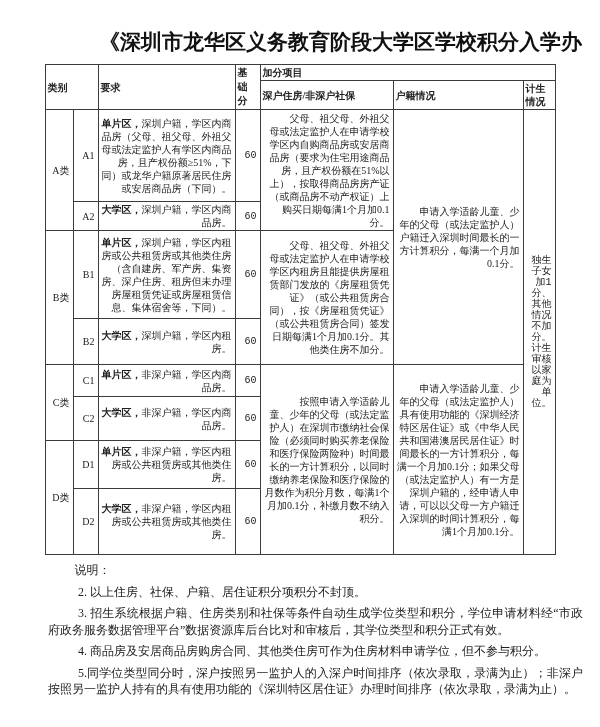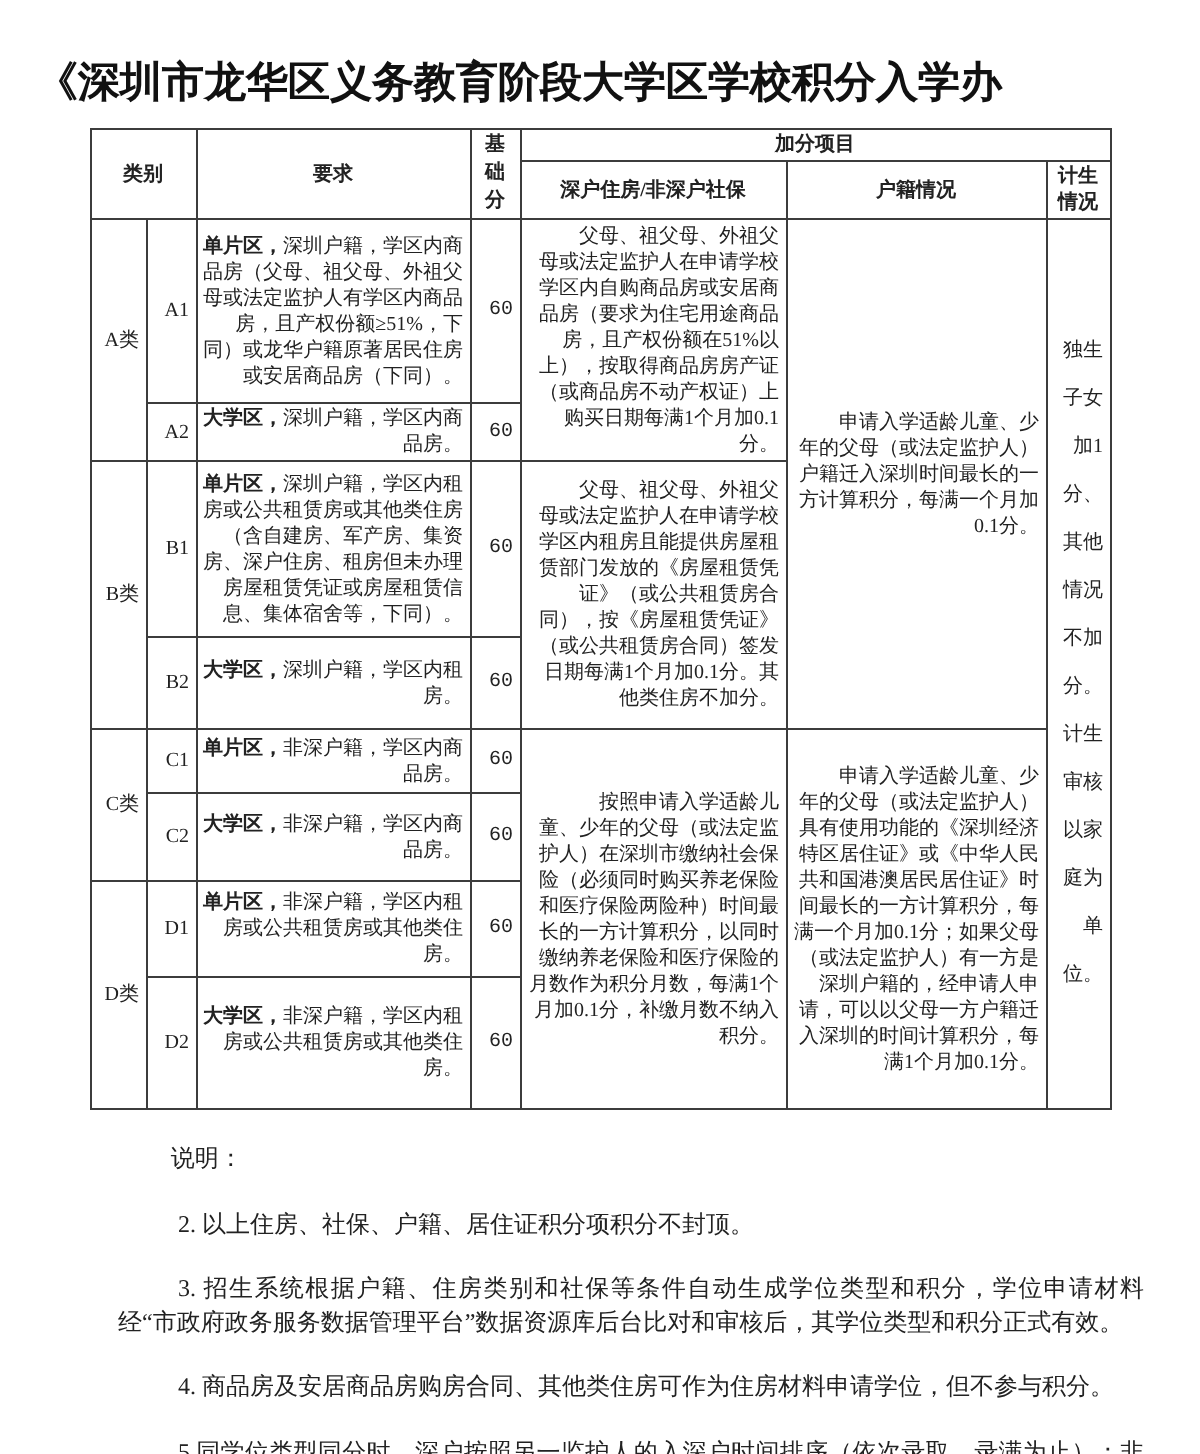--- a/index.html
+++ b/index.html
@@ -5,21 +5,21 @@
   html,body { margin:0; padding:0; }
   body {
     width:600px; height:727px;
     background:#ffffff;
     color:#1f1f1f;
     font-family:"Liberation Serif", serif;
     overflow:hidden;
   }
   .doc-title {
     margin:28px 18px 9px;
-    text-align:left;
+    text-align:right;
     font-family:"Liberation Sans", sans-serif;
     font-weight:bold;
     font-size:21px;
     line-height:27px;
     color:#111;
   }
   table.policy {
     border-collapse:collapse;
     table-layout:fixed;
     width:510px;
@@ -31,53 +31,54 @@
   table.policy td, table.policy th {
     border:1px solid #3c3c3c;
     padding:1px 3px;
     vertical-align:middle;
     box-sizing:border-box;
     word-break:break-all;
     text-align:right;
   }
   table.policy th {
     font-weight:bold;
-    text-align:center;
+    text-align:left;
     padding:1px 2px;
   }
   tr.hrow1 { height:16px; }
   tr.hrow2 { height:28px; }
   .r-a1 { height:92px; } .r-a2 { height:28px; }
   .r-b1 { height:88px; } .r-b2 { height:46px; }
   .r-c1 { height:32px; } .r-c2 { height:44px; }
   .r-d1 { height:48px; } .r-d2 { height:66px; }
   .cell-center { text-align:center; }
   .cell-req { text-align:left; }
   .cell-para { text-align:left; text-indent:2em; text-align:justify; }
   .cell-base { text-align:center;font-family:Liberation Mono, monospace; }
   .cell-jisheng {
     text-align:justify;
     padding:2px 5px;
-    line-height:24px;
+    line-height:11px;
+    font-family:Liberation Mono, monospace;
   }
   .vert-head {
     display:inline-block;
     width:1em;
     line-height:14px;
     word-break:break-all;
     white-space:normal;
   }
   .req-prefix { font-weight:bold; }
   .notes {
     margin:7px 12px 0 43px;
     font-size:12px;
     line-height:16.5px;
     color:#222;
   }
-  .notes p { margin:16px; text-indent:2.5em; text-align:justify; }
+  .notes p { margin:5px; text-indent:2.5em; text-align:justify; }
   .notes p.notes-label { text-indent:2.2em; }
 </style>
 </head>
 <body>
 
 <div class="doc-title">
   <div>《深圳市龙华区义务教育阶段大学区学校积分入学办</div>
 </div>
 
 <table class="policy">

